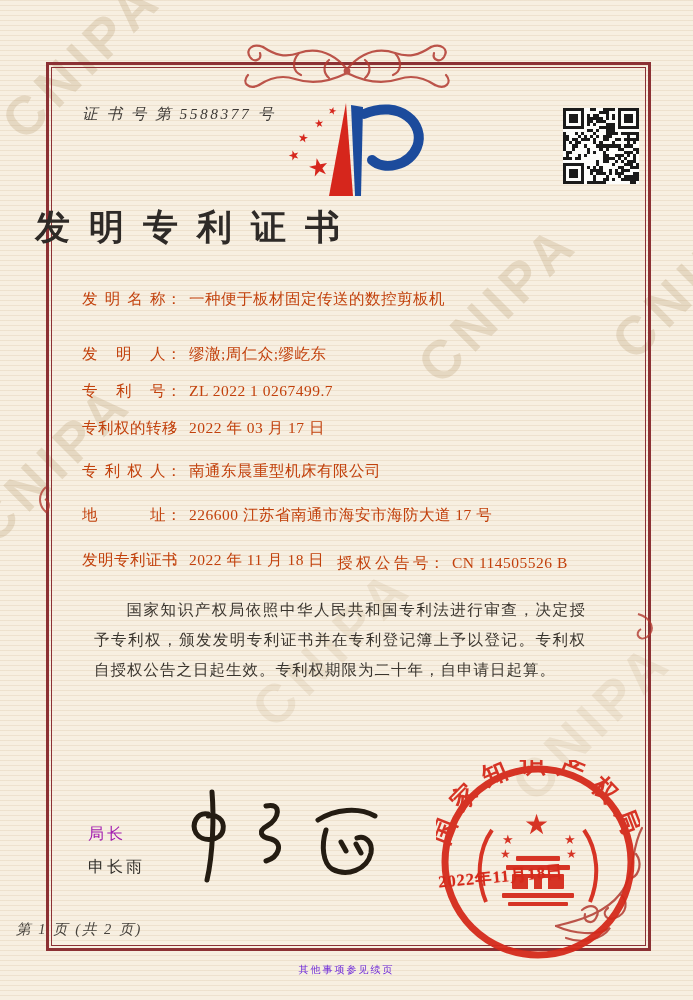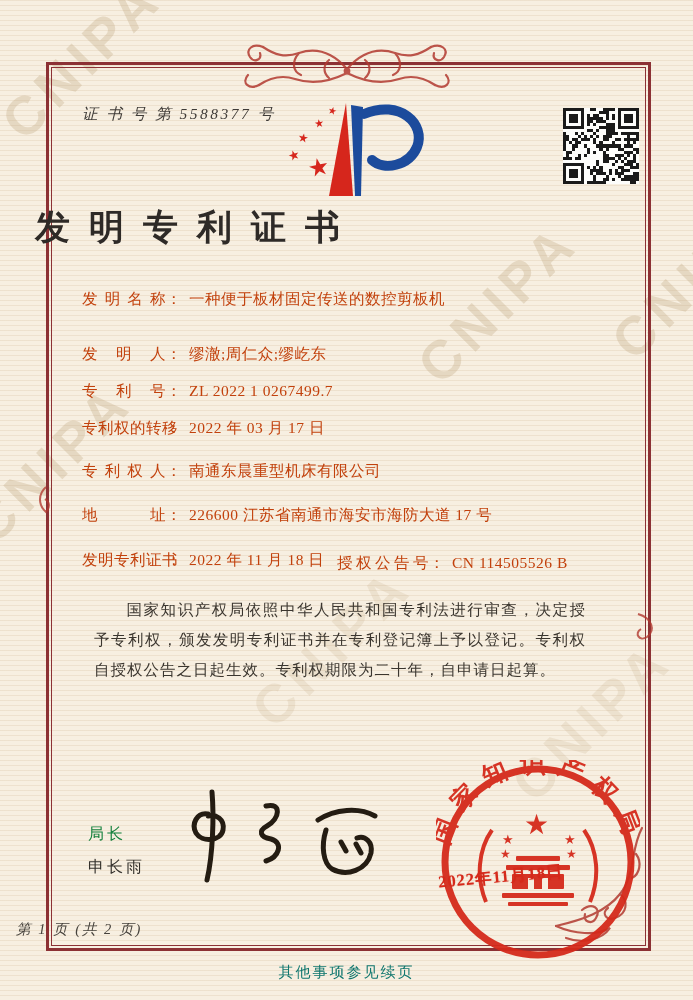--- a/index.html
+++ b/index.html
@@ -52,37 +52,37 @@
   }
   .flabel.w2{width:92px}
   .fvalue{margin-left:7px}
   .pair2{position:absolute;left:255px;top:3px}
   .bodytext{
     position:absolute;left:82px;width:516px;top:583px;z-index:3;
     font-size:15.5px;line-height:1.92;letter-spacing:1px;
     text-align:justify;color:#3b362f;
   }
   .bodytext p{margin:12px;text-indent:2.1em}
-  .sig-title{position:absolute;left:88px;top:824px;font-size:16px;letter-spacing:3px;z-index:3;color:#15803d}
+  .sig-title{position:absolute;left:88px;top:824px;font-size:16px;letter-spacing:3px;z-index:3;color:#a21caf}
   .sig-name{position:absolute;left:88px;top:857px;font-size:16px;letter-spacing:3px;z-index:3;color:#33302b}
   .sig-svg{position:absolute;left:168px;top:786px;z-index:3}
   .seal{position:absolute;left:436px;top:760px;z-index:4;opacity:.94}
   .seal-date{
     position:absolute;left:438px;top:866px;z-index:5;
     font-size:16.5px;font-weight:700;color:#d5291a;
     letter-spacing:1px;transform:rotate(-5deg);white-space:nowrap;
     text-shadow:0 0 1px rgba(213,41,26,.5);
   }
   .page-no{
     position:absolute;left:16px;top:920px;width:100%;z-index:3;
     text-align:left;font-size:14.5px;letter-spacing:2px;color:#46423c;font-style:italic;
   }
   .cont-note{
     position:absolute;left:0;top:963px;width:100%;z-index:3;
-    text-align:center;font-size:15px;letter-spacing:2px;color:#0f766e;
+    text-align:center;font-size:10px;letter-spacing:2px;color:#6d28d9;
   }
   .orn{position:absolute;z-index:3;pointer-events:none}
   svg text.star{font-family:"DejaVu Sans",sans-serif}
 </style>
 </head>
 <body>
 
 <div class="wm" style="left:-18px;top:28px">CNIPA</div>
 <div class="wm" style="left:398px;top:272px">CNIPA</div>
 <div class="wm" style="left:592px;top:248px">CNIPA</div>

